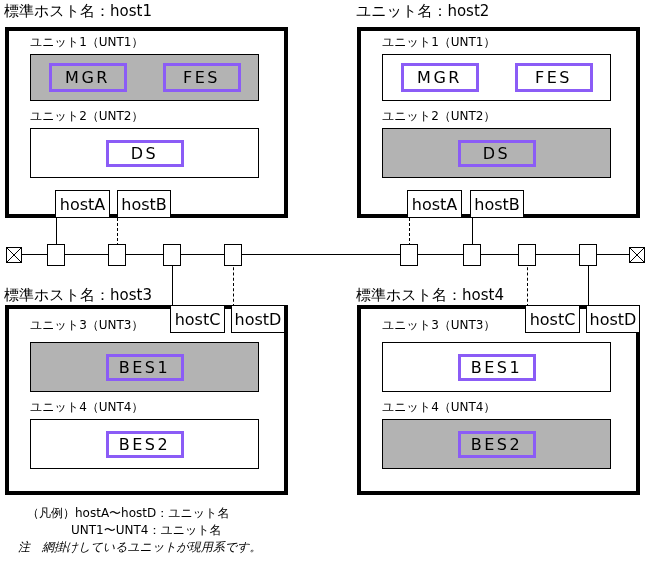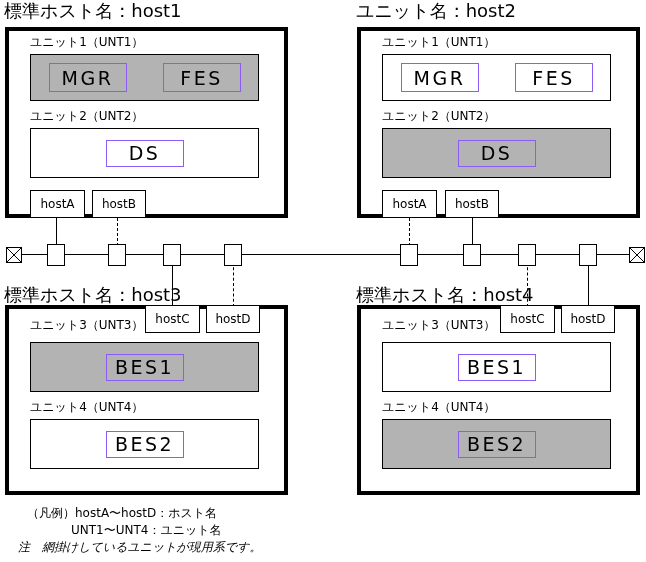--- a/index.html
+++ b/index.html
@@ -5,21 +5,21 @@
   html,body{margin:0;padding:0;background:#ffffff;}
   body{
     width:646px;height:562px;position:relative;overflow:hidden;
     font-family:"DejaVu Sans","Liberation Sans",sans-serif;
     color:#000000;
   }
   .abs{position:absolute;}
 
   
   .host-title{
-    font-size:18px;line-height:16px;white-space:nowrap;letter-spacing:0px;
+    font-size:15px;line-height:16px;white-space:nowrap;letter-spacing:0px;
   }
 
   
   .host-frame{
     border:4px solid #000000;background:#ffffff;box-sizing:border-box;
   }
 
   
   .unit-caption{
     font-size:12px;line-height:14px;white-space:nowrap;
@@ -27,31 +27,31 @@
 
   
   .unit-box{
     border:1px solid #000000;box-sizing:border-box;background:#ffffff;
     display:flex;align-items:center;justify-content:center;
   }
   .unit-box.active{background:#b3b3b3;}
 
   
   .proc{
-    border:1px solid #8b5cf6;box-sizing:border-box;
+    border:3px solid #8b5cf6;box-sizing:border-box;
     display:flex;align-items:center;justify-content:center;
-    font-size:19px;letter-spacing:2.5px;background:transparent;
+    font-size:16px;letter-spacing:2.5px;background:transparent;
     white-space:nowrap;
   }
 
   
   .nic{
     border:1px solid #000000;box-sizing:border-box;background:#ffffff;
     display:flex;align-items:center;justify-content:center;
-    font-size:12px;white-space:nowrap;z-index:5;
+    font-size:16px;white-space:nowrap;z-index:5;margin-left:25px;
   }
 
   
   .bus-line{background:#000000;height:1px;}
   .bus-node{
     border:1px solid #000000;box-sizing:border-box;background:#ffffff;
     width:18px;height:22px;z-index:3;
   }
   .bus-term{
     border:1px solid #000000;box-sizing:border-box;background:#ffffff;
@@ -166,15 +166,15 @@
 <div class="abs unit-caption" style="left:382px;top:318px;">ユニット3（UNT3）</div>
 <div class="abs unit-box" style="left:382px;top:342px;width:229px;height:50px;">
   <div class="proc" style="width:78px;height:27px;">BES1</div>
 </div>
 
 <div class="abs unit-caption" style="left:382px;top:400px;">ユニット4（UNT4）</div>
 <div class="abs unit-box active" style="left:382px;top:419px;width:229px;height:50px;">
   <div class="proc" style="width:78px;height:27px;">BES2</div>
 </div>
 
-<div class="abs legend-line" style="left:27px;top:505px;">（凡例）hostA〜hostD：ホスト名</div>
+<div class="abs legend-line" style="left:27px;top:505px;">（凡例）hostA〜hostD：ユニット名</div>
 <div class="abs legend-line" style="left:71px;top:522px;">UNT1〜UNT4：ユニット名</div>
 <div class="abs legend-line" style="left:18px;top:539px;font-style:italic;">注　網掛けしているユニットが現用系です。</div>
 
 </body></html>

